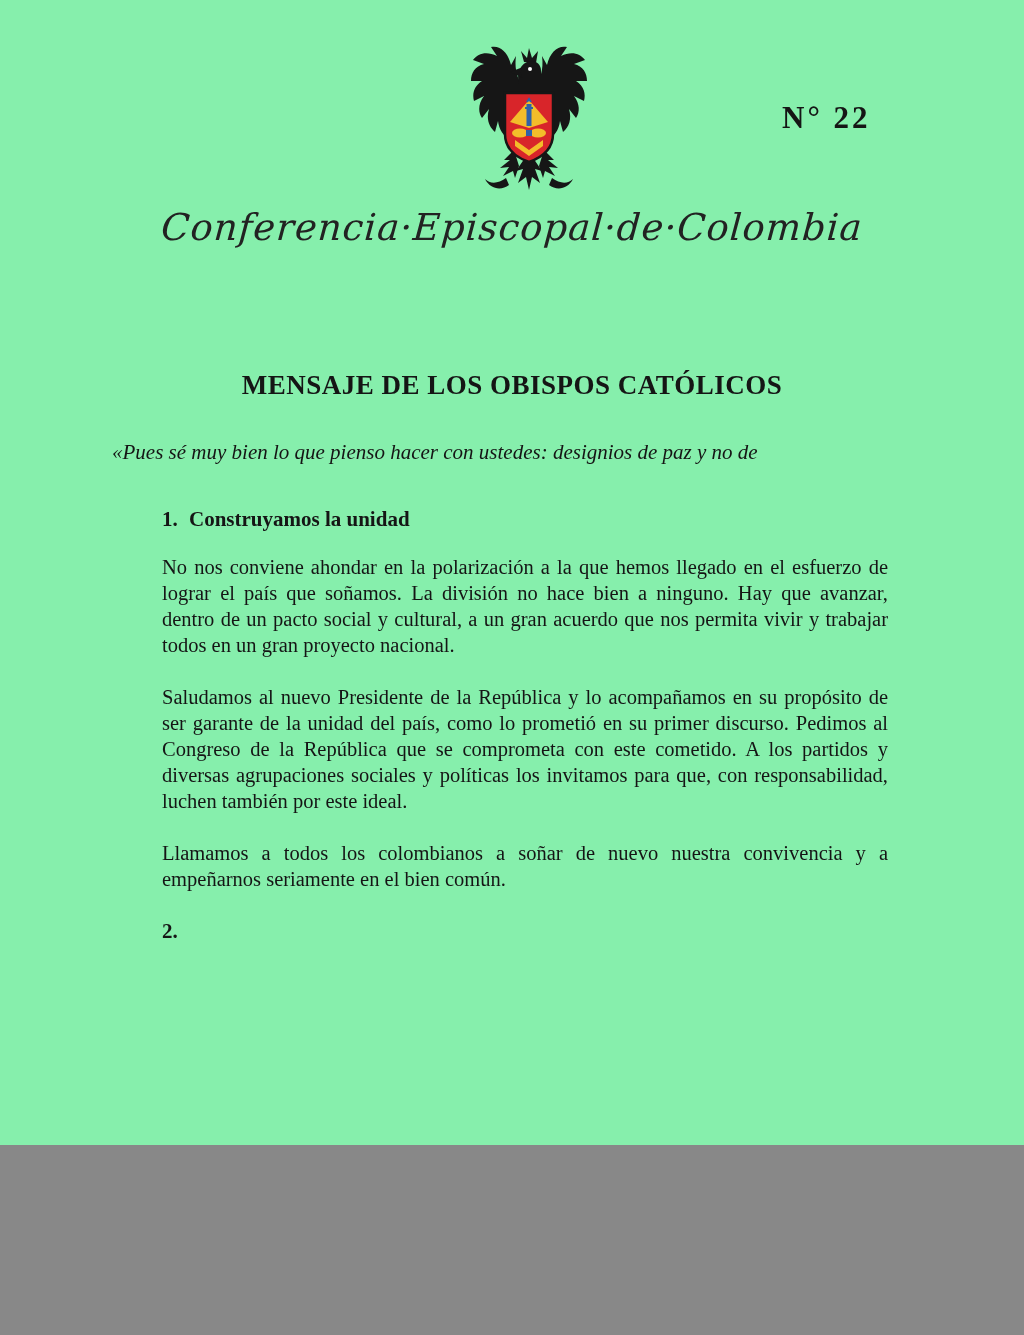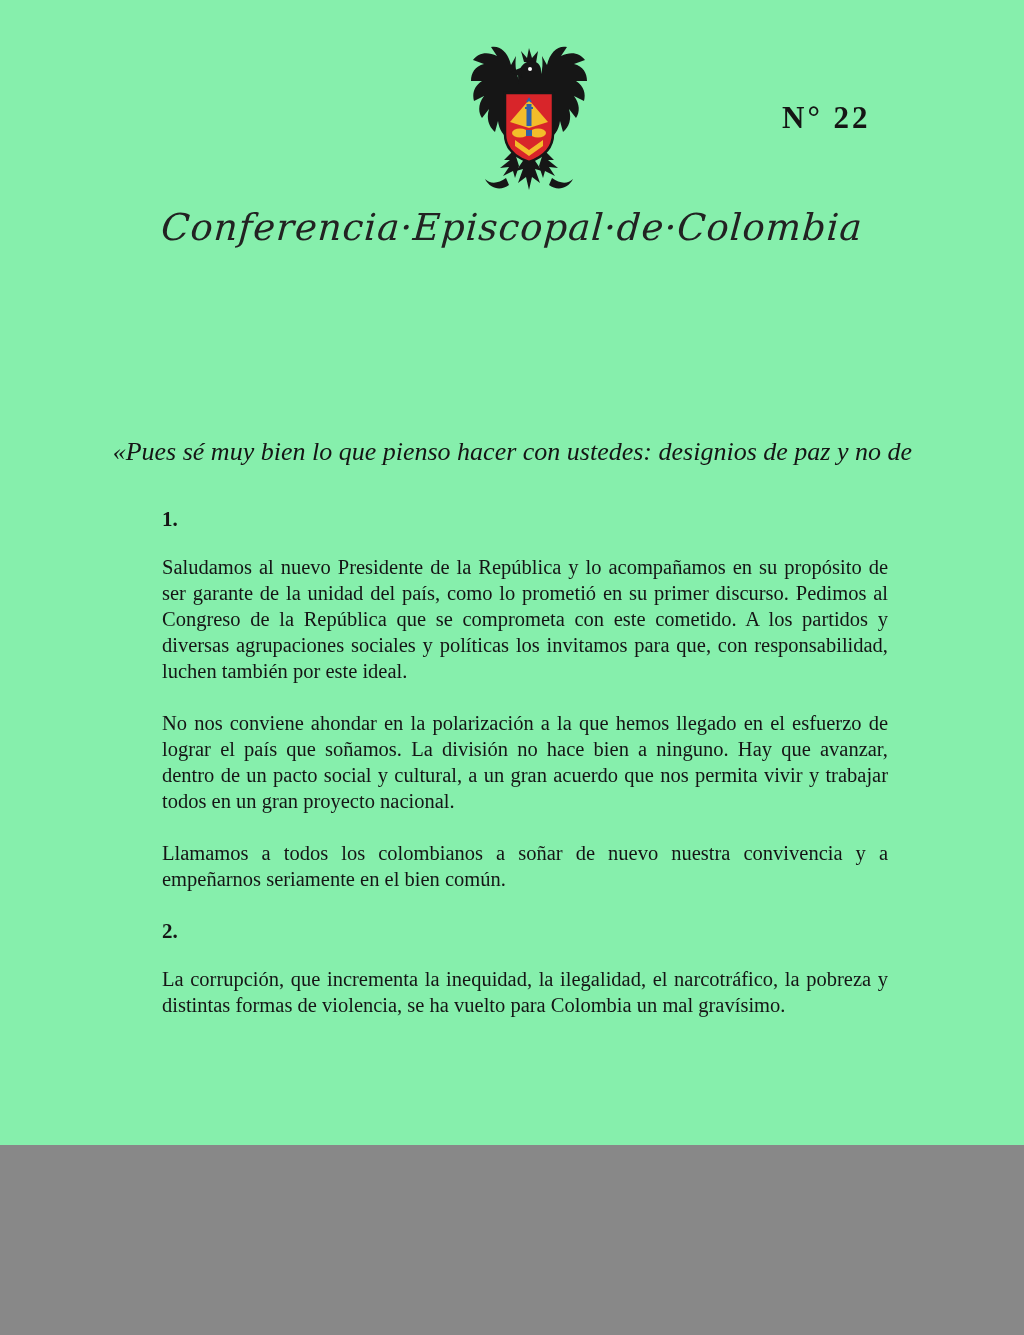--- a/index.html
+++ b/index.html
@@ -52,23 +52,23 @@
     text-align: center;
     font-weight: bold;
     font-size: 27px;
     letter-spacing: 0.5px;
   }
   .epigraph {
     position: absolute;
     top: 438px;
     left: 112px;
     width: 800px;
-    text-align: right;
+    text-align: left;
     font-style: italic;
-    font-size: 26px;
+    font-size: 21px;
     line-height: 28px;
   }
   .epigraph .upright { font-style: normal; }
   
   .body-copy {
     position: absolute;
     left: 162px;
     top: 506px;
     width: 726px;
     font-size: 20.5px;
@@ -136,43 +136,44 @@
       <ellipse cx="68" cy="95" rx="8" ry="4.5" fill="#f3bd2a"></ellipse>
       <rect x="56" y="92" width="6" height="6" fill="#2f62a8"></rect>
       <path d="M45,102 L59,112 L73,102 L73,108 L59,118 L45,108 Z" fill="#f3bd2a"></path>
     </g>
   </svg>
 
   <div class="issue-number">N° 22</div>
 
   <div class="org-script">Conferencia·Episcopal·de·Colombia</div>
 
+  <h1 class="doc-title">MENSAJE DE LOS OBISPOS CATÓLICOS</h1>
 
   <div class="epigraph">
     <div>«Pues sé muy bien lo que pienso hacer con ustedes: designios de paz y no de</div>
   </div>
 
   <div class="body-copy">
 
 
     <div class="section-heading">
       <span class="num">1.</span>
+      <span>Construyamos la unidad</span>
     </div>
 
+    <p>No nos conviene ahondar en la polarización a la que hemos llegado en el esfuerzo de lograr el país que soñamos.  La división no hace bien a ninguno.  Hay que avanzar, dentro de un pacto social y cultural, a un gran acuerdo que nos permita vivir y trabajar todos en un gran proyecto nacional.</p>
+
     <p>Saludamos al nuevo Presidente de la República y lo acompañamos en su propósito de ser garante de la unidad del país, como lo prometió en su primer discurso. Pedimos al Congreso de la República que se comprometa con este cometido.  A los partidos y diversas agrupaciones sociales y políticas los invitamos para que, con responsabilidad, luchen también por este ideal.</p>
-
-    <p>No nos conviene ahondar en la polarización a la que hemos llegado en el esfuerzo de lograr el país que soñamos.  La división no hace bien a ninguno.  Hay que avanzar, dentro de un pacto social y cultural, a un gran acuerdo que nos permita vivir y trabajar todos en un gran proyecto nacional.</p>
 
     <p>Llamamos a todos los colombianos a soñar de nuevo nuestra convivencia y a empeñarnos seriamente en el bien común.</p>
 
     <div class="section-heading">
       <span class="num">2.</span>
     </div>
 
-    <p>La corrupción, que incrementa la inequidad, la ilegalidad, el narcotráfico, la pobreza y distintas formas de violencia, se ha vuelto para Colombia un mal gravísimo.</p>
 
   </div>
 
   <div class="page-footer">
     <span>Página</span>
     <b>1</b>
     <span>de</span>
     <b>3</b>
   </div>
 

